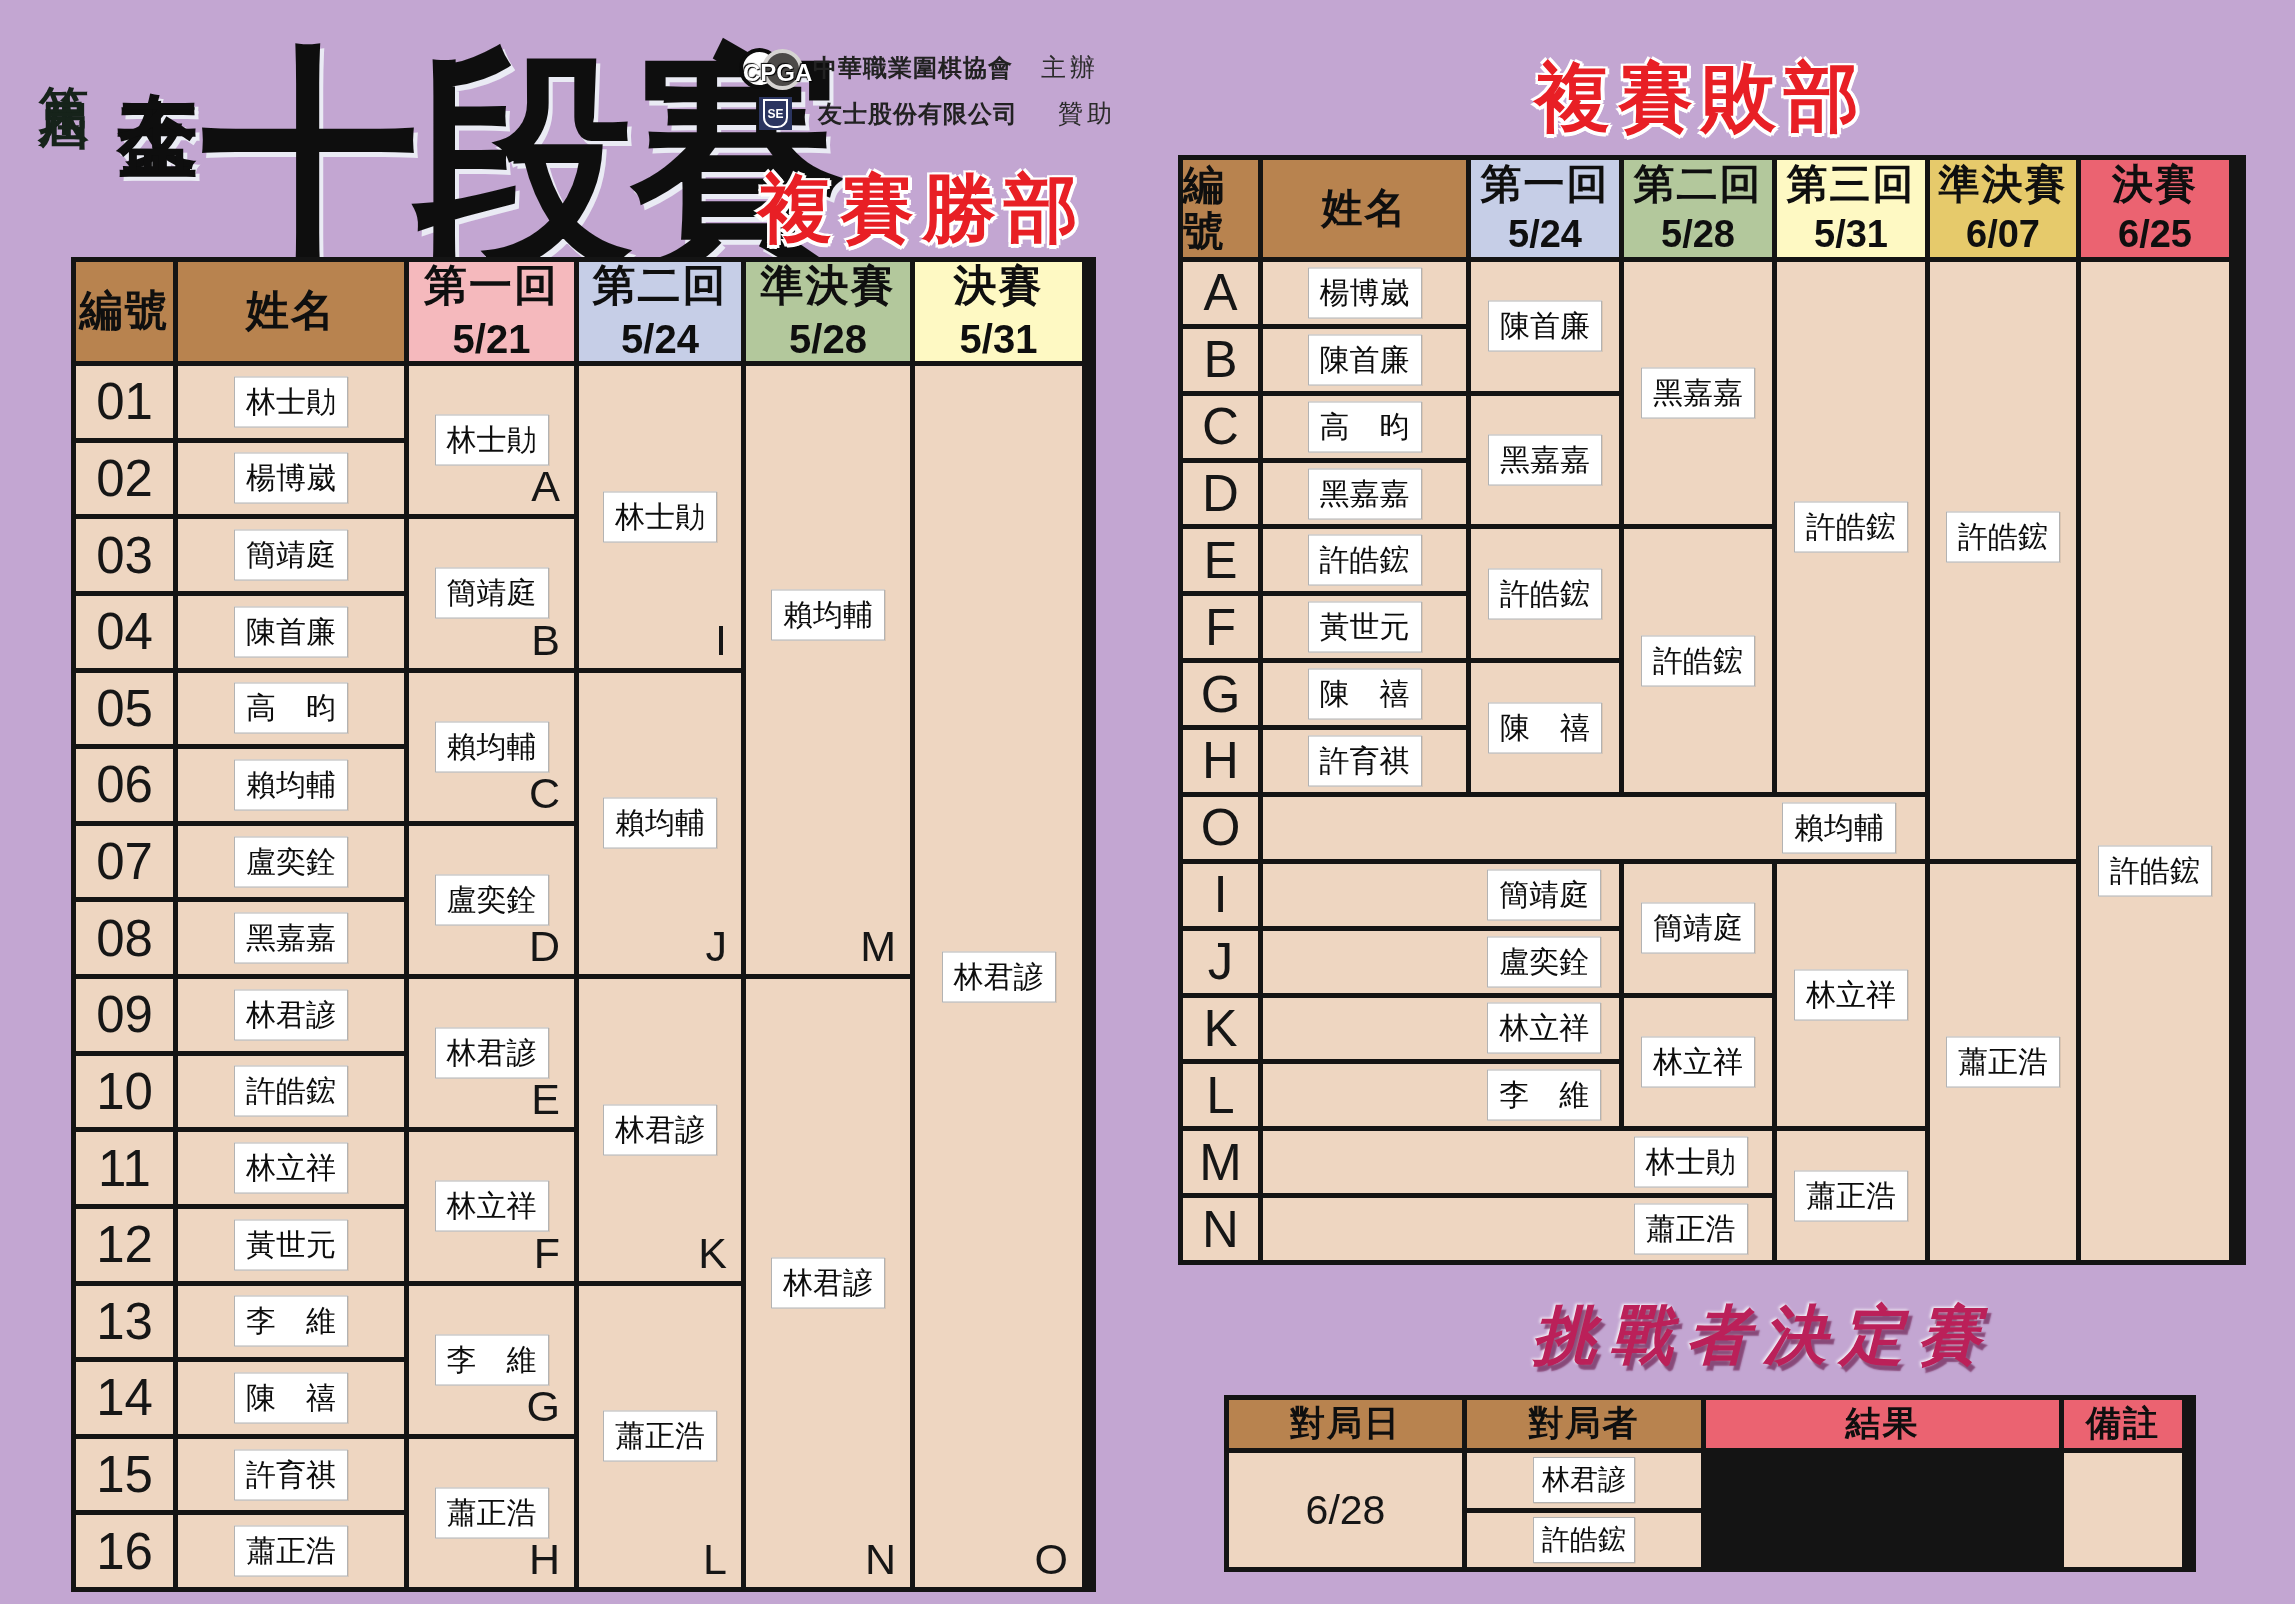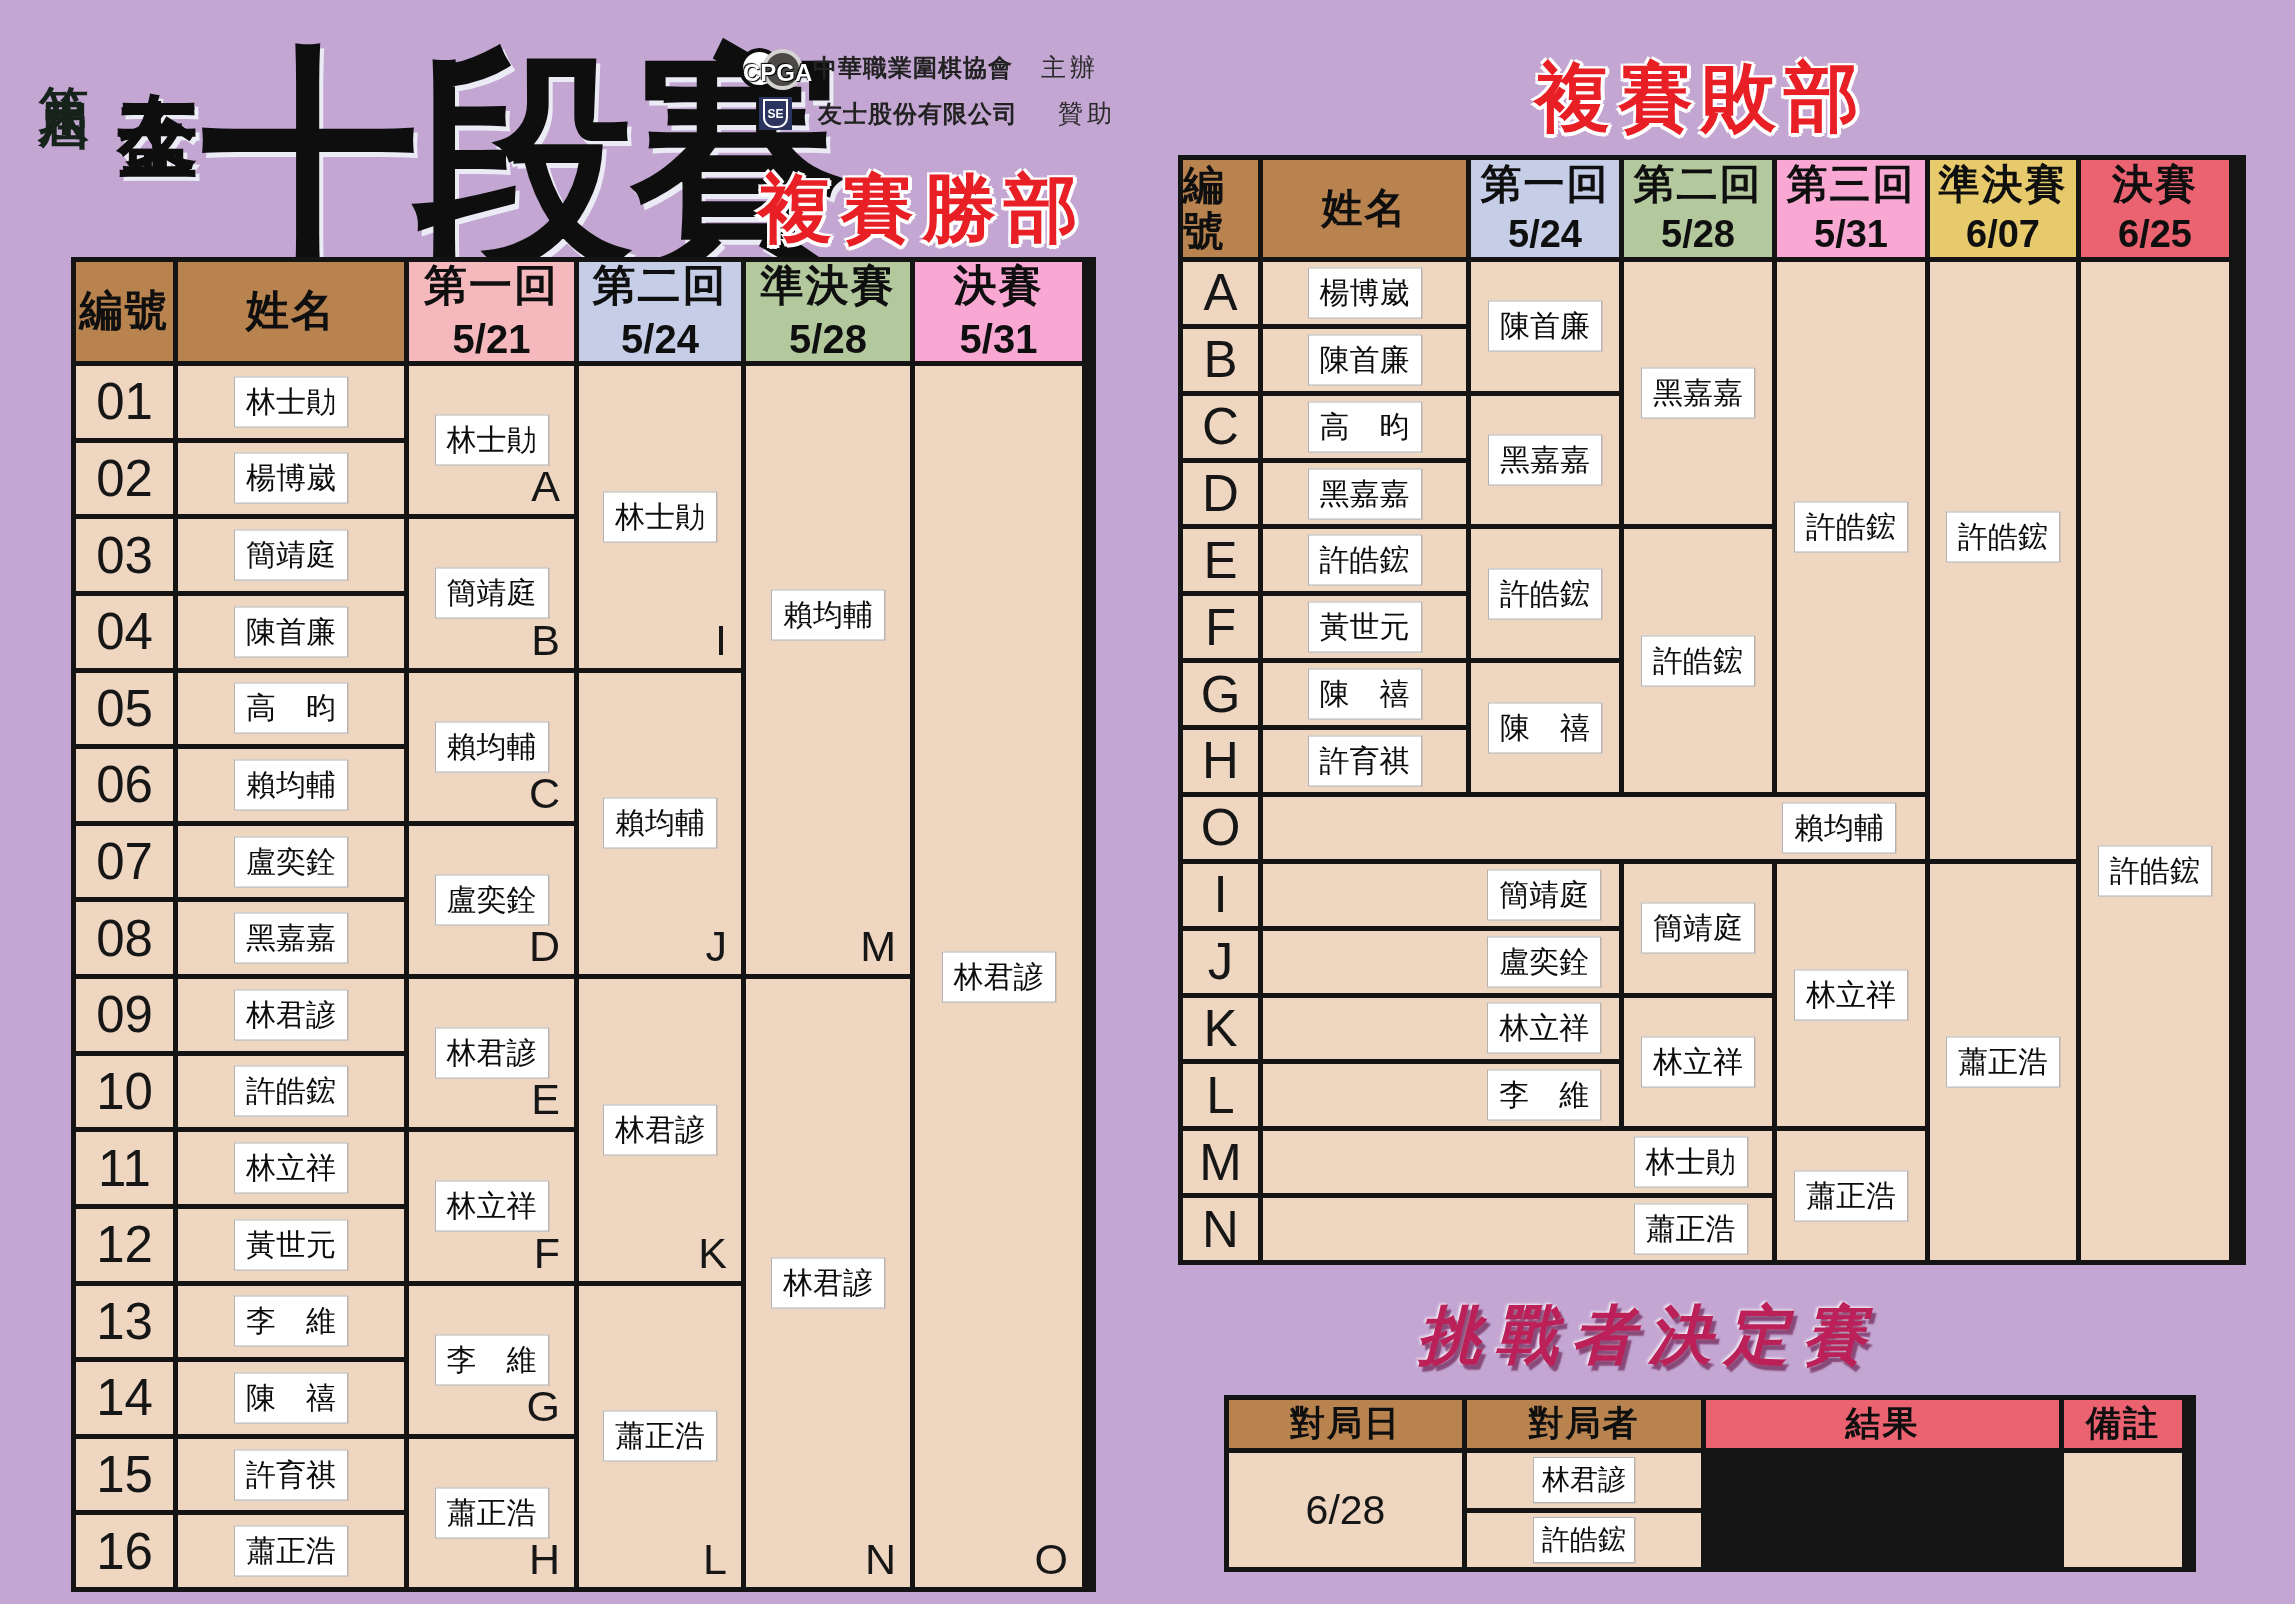--- a/index.html
+++ b/index.html
@@ -28,36 +28,36 @@
             display:flex;align-items:center;justify-content:center;font-size:12px;font-weight:bold;color:#fff;}
   .org-name{font-size:24px;font-weight:bold;color:#222;margin-left:14px;letter-spacing:1px;}
   .org-role{font-size:25px;color:#2b2b2b;margin-left:28px;letter-spacing:4px;}
 
   
   .sec-red{position:absolute;font-family:"Liberation Serif","DejaVu Serif",serif;font-weight:bold;
            color:#e81f25;letter-spacing:8px;
            text-shadow:-2.5px -2.5px 0 #fff,2.5px -2.5px 0 #fff,-2.5px 2.5px 0 #fff,2.5px 2.5px 0 #fff,0 4px 0 #fff,4px 0 0 #fff;}
   .t-win{left:758px;top:160px;font-size:74px;}
   .t-lose{left:1535px;top:48px;font-size:75px;}
-  .t-chal{position:absolute;left:1417px;top:1292px;font-size:64px;font-style:italic;font-weight:bold;
+  .t-chal{position:absolute;left:1532px;top:1292px;font-size:64px;font-style:italic;font-weight:bold;
           font-family:"Liberation Serif","DejaVu Serif",serif;color:#bb2059;letter-spacing:13px;
           text-shadow:3.5px 4.5px 1.5px rgba(96,12,62,.6),-1.5px -1.5px 3px rgba(255,255,255,.9);}
 
   
   .tbl{position:absolute;display:grid;background:#141414;gap:5px;padding:5px;}
   .cell{background:#eed6c1;position:relative;}
   .hdr{display:flex;flex-direction:column;align-items:center;justify-content:center;
        font-family:"Liberation Serif","DejaVu Serif",serif;font-weight:bold;color:#0f0f0f;line-height:1.12;}
   .hdr .h1{font-size:43px;letter-spacing:2px;}
   .hdr .h2{font-size:40px;font-family:"Liberation Sans","DejaVu Sans",sans-serif;font-weight:600;margin-top:7px;}
   .c-brown{background:#b8834f;}
   .c-pink{background:#f5b9bd;}
   .c-blue{background:#c6cee7;}
   .c-green{background:#b3c89c;}
-  .c-orange{background:#f9a8d4;}
+  .c-orange{background:#fef9c3;}
   .c-yellow{background:#e6ca6b;}
   .c-red{background:#eb6371;}
 
   .num{display:flex;align-items:center;justify-content:center;font-size:51px;color:#161616;}
   .letter{display:flex;align-items:center;justify-content:center;font-size:51px;font-weight:300;color:#161616;}
 
   .chip{position:absolute;left:50%;top:50%;transform:translate(-50%,-50%);
         background:#fff;border:1.5px solid #b3b3b3;padding:4px 11px;font-size:30px;color:#0d0d0d;
         white-space:pre;box-shadow:0.5px 0.5px 0 rgba(0,0,0,.15);}
   .chip.up41{top:41%;}

